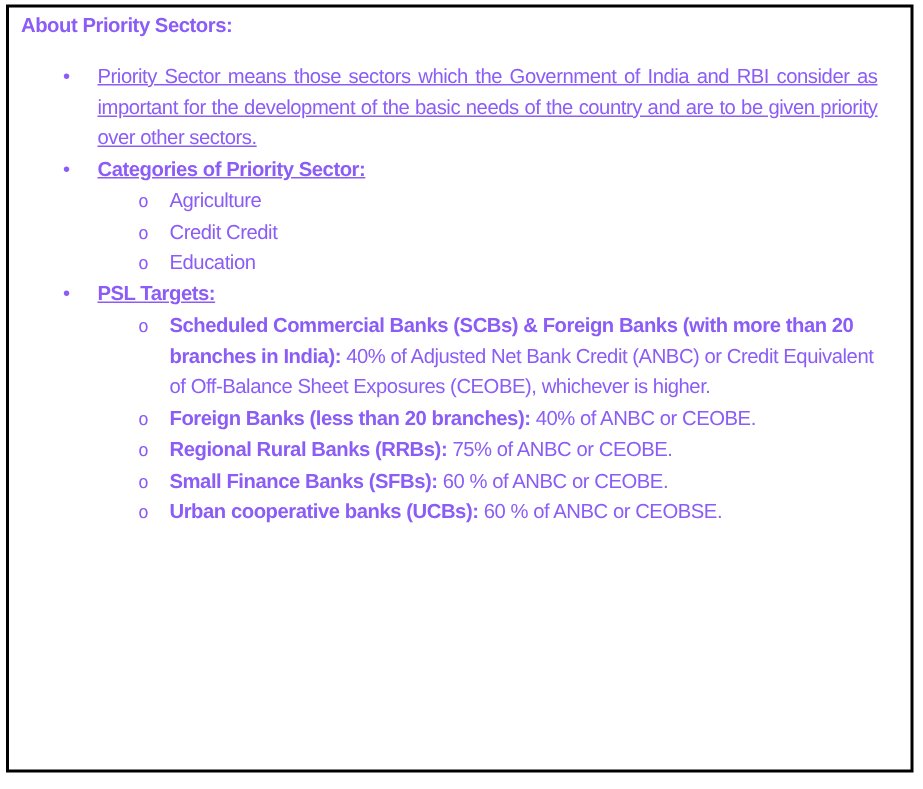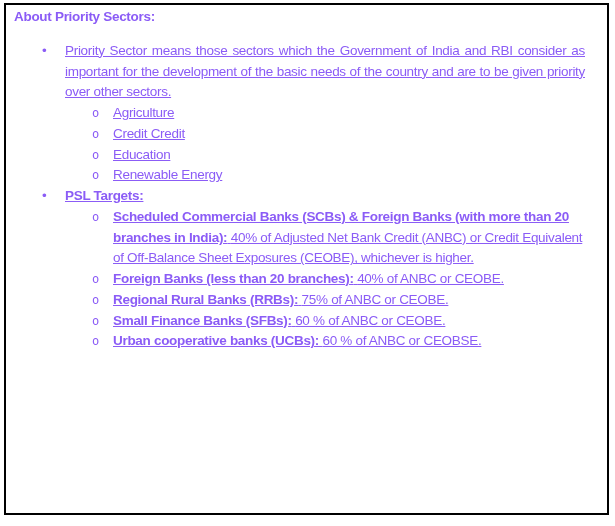--- a/index.html
+++ b/index.html
@@ -51,54 +51,54 @@
   }
   .disc::before{content:"\2022";}
   .circle::before{content:"o";}
   .square::before{content:"\25AA";}
   .txt{display:block;}
   .intro{
     width:520px;
     text-align:justify;
   }
   .l1 .txt{max-width:520px;}
-  .l2 .txt{width:477px;text-decoration:underline;}
+  .l2 .txt{width:477px;}
   .l3 .txt{width:390px;}
   .bold{font-weight:bold;}
 </style>
 </head>
 <body>
 
 <div class="page">
   <div class="frame"></div>
   <div class="content">
 
     <div class="heading">About Priority Sectors:</div>
 
     <div class="li l1">
       <span class="bul disc"></span>
       <span class="txt intro">Priority Sector means those sectors which the Government of India and RBI consider as important for the development of the basic needs of the country and are to be given priority over other sectors.</span>
     </div>
 
+    <div class="li l1">
+      <span class="bul disc"></span>
+      <span class="txt bold">Categories of Priority Sector:</span>
+    </div>
 
     <div class="li l2">
       <span class="bul circle"></span>
       <span class="txt">Agriculture</span>
     </div>
     <div class="li l2">
       <span class="bul circle"></span>
       <span class="txt">Credit Credit</span>
     </div>
     <div class="li l2">
       <span class="bul circle"></span>
       <span class="txt">Education</span>
-    </div>
-    <div class="li l2">
-      <span class="bul circle"></span>
-      <span class="txt">Renewable Energy</span>
     </div>
 
     <div class="li l1">
       <span class="bul disc"></span>
       <span class="txt bold">PSL Targets:</span>
     </div>
 
     <div class="li l2">
       <span class="bul circle"></span>
       <span class="txt">

